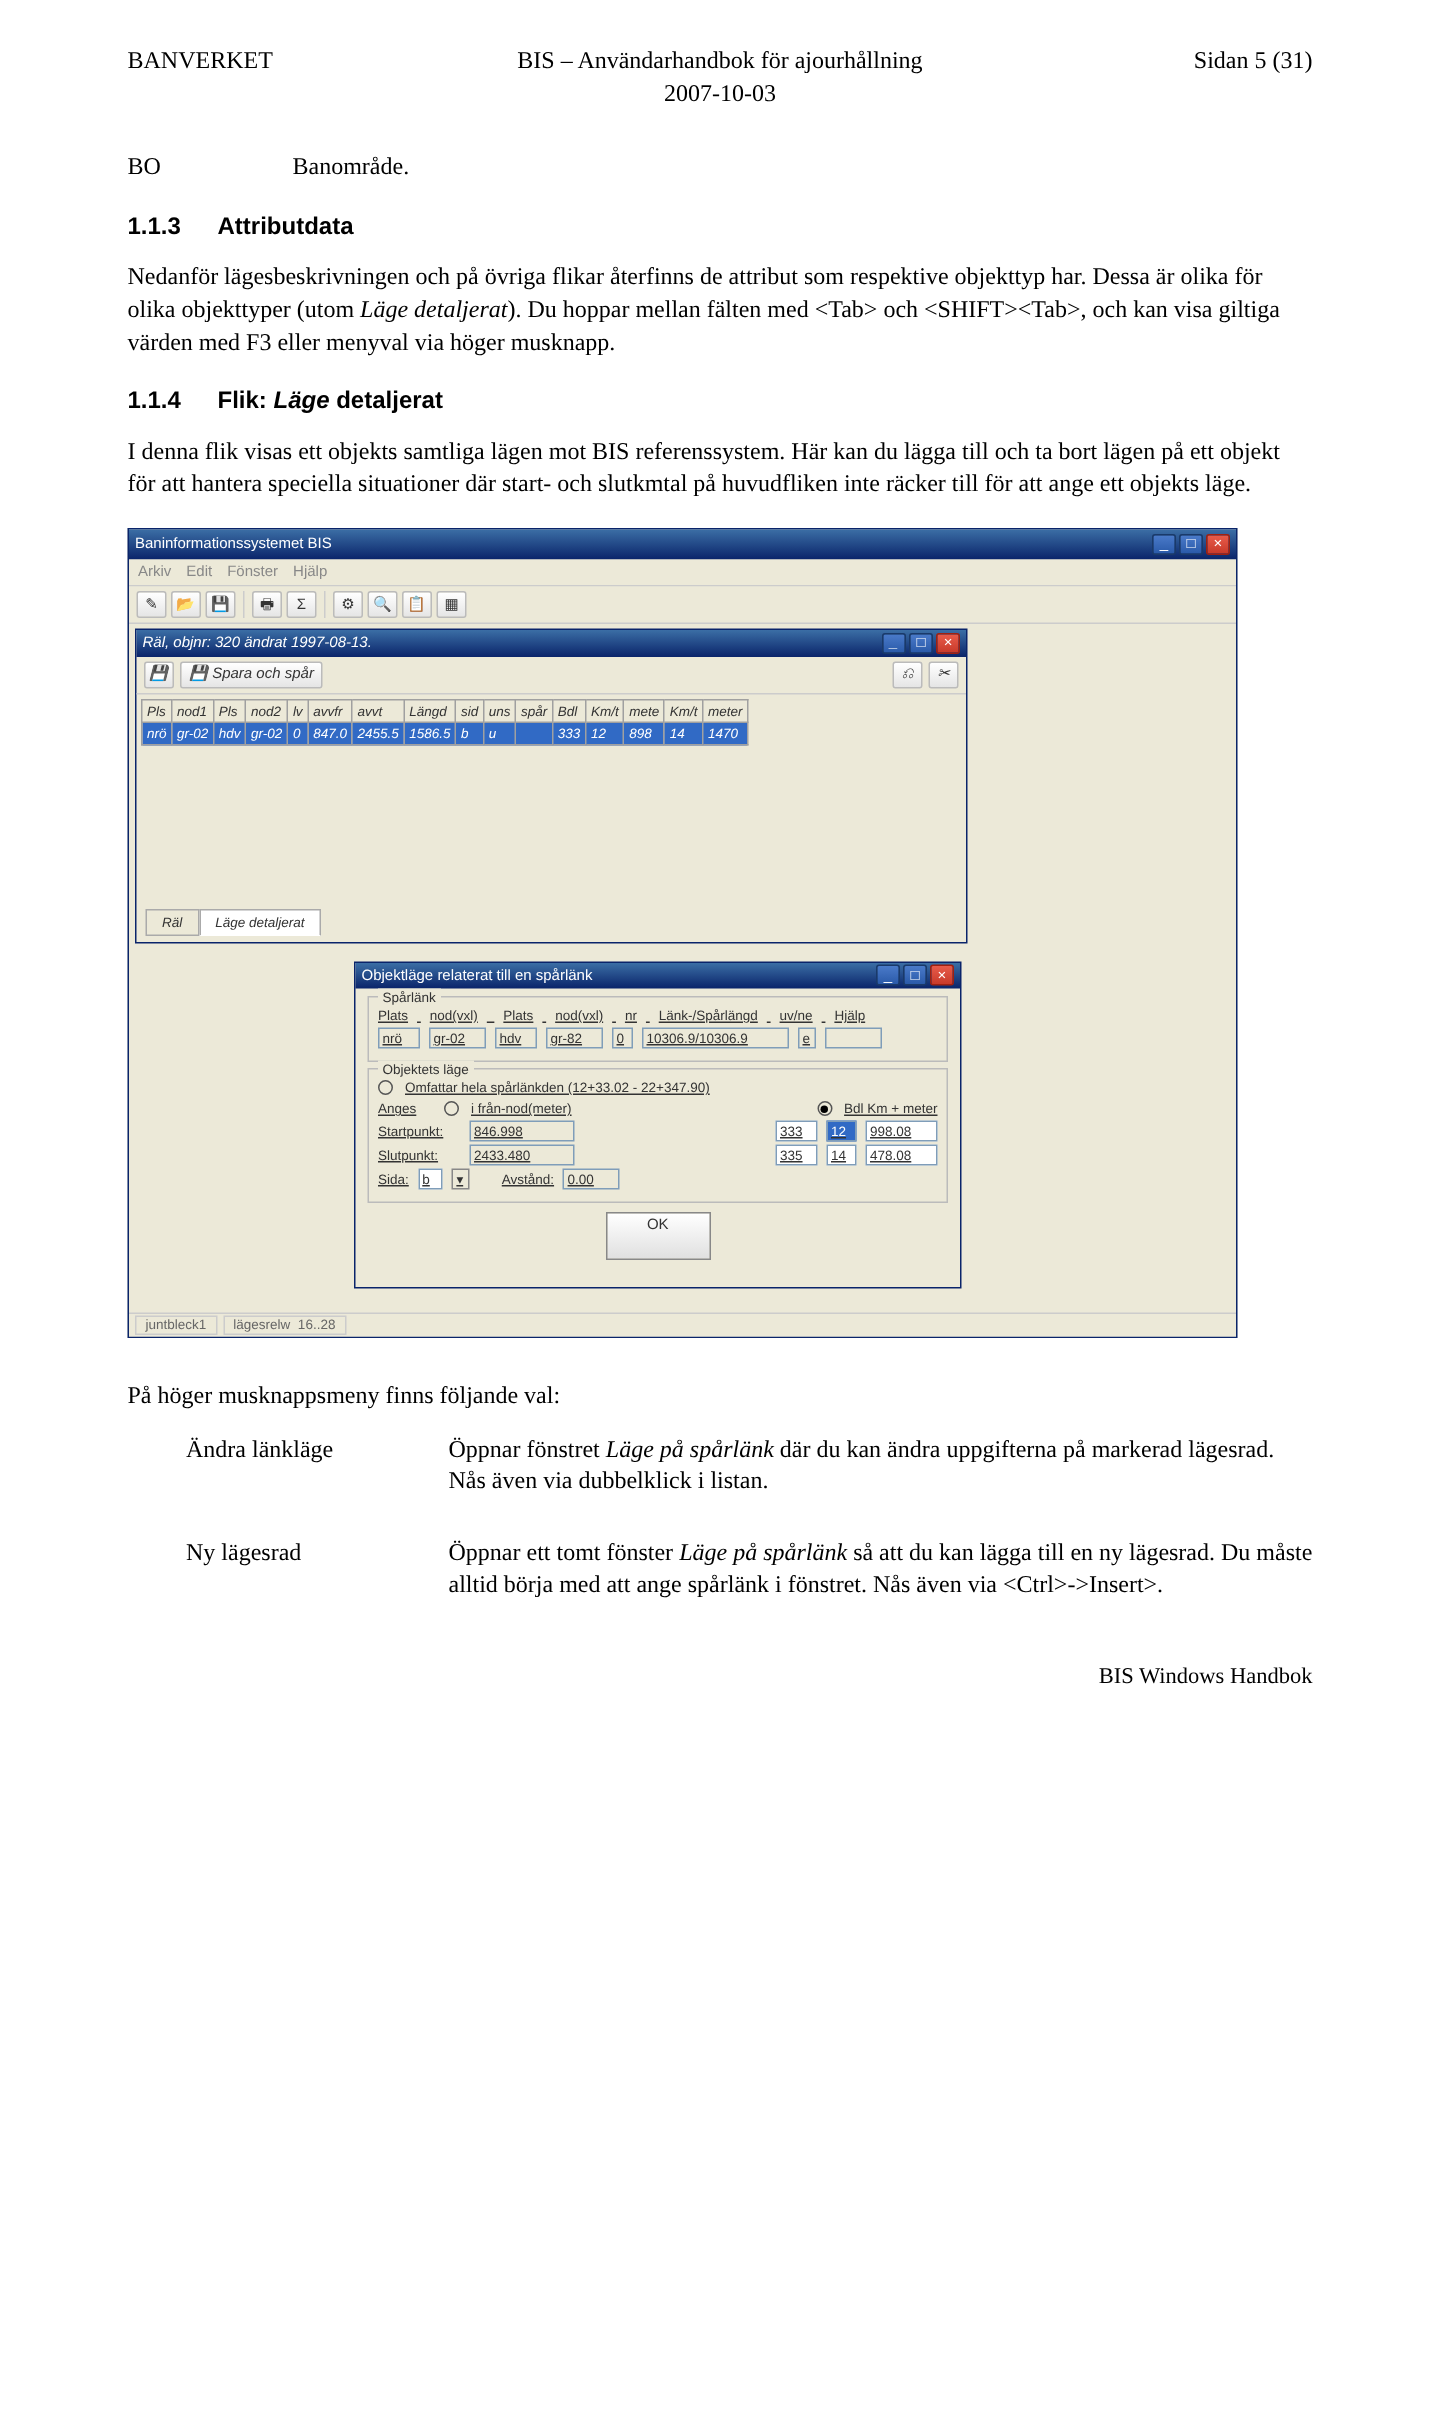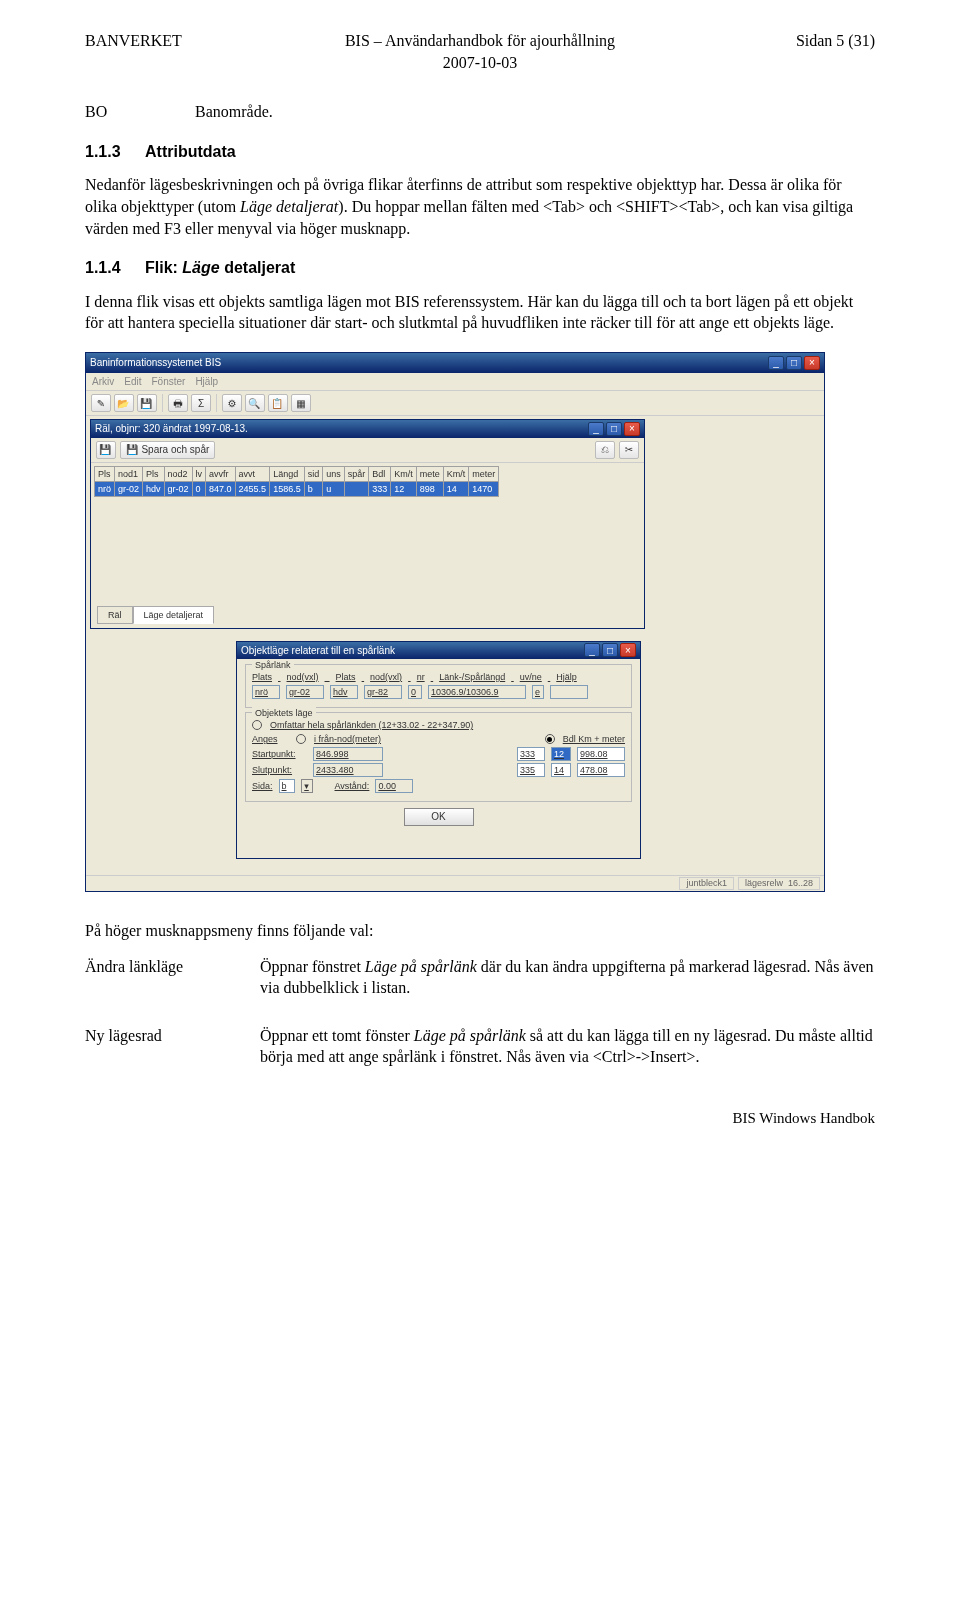--- a/index.html
+++ b/index.html
@@ -47,21 +47,21 @@
   .tb-btns { display: flex; gap: 2px; }
   .tb-btn { width: 16px; height: 14px; background: linear-gradient(#4a7ac9,#2a5aa9); border: 1px solid #1a3a6a; border-radius: 2px; display:flex;align-items:center;justify-content:center;color:#fff; }
   .tb-btn.close { background: linear-gradient(#e85b4a,#c83a2a); border-color:#a02010; }
   .menubar { background:#ece9d8; padding: 2px 6px; display:flex; gap:10px; color:#888; border-bottom:1px solid #ccc; }
   .toolbar1 { background:#ece9d8; padding:3px 5px; display:flex; gap:3px; border-bottom:1px solid #ccc; }
   .tbtn { width:20px;height:18px;border:1px solid #bbb;background:linear-gradient(#fff,#e5e5e5);border-radius:2px;display:flex;align-items:center;justify-content:center; }
   .sep { width:1px;height:18px;background:#ccc;margin:0 2px; }
 
   .child-win {
     position:absolute; left:4px; top:66px; width:555px; height:210px;
-    border:1px solid #0a246a; background:#ece9d8;
+    border:1px solid #0a246a; background:#ece9d8;font-style:italic;
   }
   .child-win .titlebar { height:18px; }
   .child-tools { padding:3px 5px; display:flex; align-items:center; gap:4px; border-bottom:1px solid #ccc; }
   .savebtn { display:flex;align-items:center;gap:3px;padding:1px 5px;border:1px solid #bbb;background:linear-gradient(#fff,#e5e5e5);border-radius:2px; }
   .grid { margin:3px; }
   .grid table { border-collapse:collapse; font-size:9px; }
   .grid th, .grid td { border:1px solid #a0a0a0; padding:1px 3px; background:#fff; text-align:left; }
   .grid th { background:#ece9d8; font-weight:normal; }
   .grid tr.sel td { background:#316ac5; color:#fff; }
   .tabs { position:absolute; bottom:4px; left:6px; display:flex; }
@@ -76,22 +76,22 @@
   .dlg-body{padding:5px 8px;font-size:9px;color:#333;}
   .fieldset{border:1px solid #bbb;padding:4px 6px 6px 6px;margin-bottom:4px;position:relative;text-decoration:underline;}
   .legend{position:absolute;top:-6px;left:6px;background:#ece9d8;padding:0 3px;font-size:9px;}
   .row2{display:flex;align-items:center;gap:6px;margin:2px 0;}
   .lbl{width:55px;}
   .inp{border:1px solid #7f9db9;background:#fff;padding:0 2px;height:14px;font-size:9px;display:inline-flex;align-items:center;}
   .inp.ro{background:#ece9d8;}
   .w40{width:38px;} .w50{width:48px;} .w30{width:28px;} .w70{width:70px;}
   .radio{width:10px;height:10px;border:1px solid #555;border-radius:50%;display:inline-flex;align-items:center;justify-content:center;margin-right:2px;}
   .radio.on::after{content:'';width:5px;height:5px;border-radius:50%;background:#000;}
-  .okbtn{display:block;margin:6px auto 0;width:70px;height:18px;border:1px solid #888;background:linear-gradient(#fff,#e0e0e0);text-align:center;line-height:16px;font-size:10px;}
-  .statusbar{position:absolute;bottom:0;left:0;right:0;height:16px;background:#ece9d8;border-top:1px solid #ccc;display:flex;justify-content:flex-end;gap:4px;padding:0 4px;font-size:9px;color:#666;align-items:center;}
+  .okbtn{display:block;margin:6px auto 0;width:70px;height:32px;border:1px solid #888;background:linear-gradient(#fff,#e0e0e0);text-align:center;line-height:16px;font-size:10px;}
+  .statusbar{position:absolute;bottom:0;left:0;right:0;height:16px;background:#ece9d8;border-top:1px solid #ccc;display:flex;gap:4px;padding:0 4px;font-size:9px;color:#666;align-items:center;}
   .statusbox{border:1px solid #ccc;padding:0 6px;height:13px;display:flex;align-items:center;}
 </style>
 </head>
 <body>
 
 <div class="hdr">
   <div class="left">BANVERKET</div>
   <div class="center">
     <div>BIS – Användarhandbok för ajourhållning</div>
     <div>2007-10-03</div>
@@ -306,21 +306,21 @@
       <div class="statusbox">juntbleck1</div>
       <div class="statusbox">
         <span>lägesrelw</span>&nbsp;&nbsp;<span>16..28</span>
       </div>
     </div>
   </div>
 </div>
 
 <p class="body-text">På höger musknappsmeny finns följande val:</p>
 
-<div class="defs" style="margin-top:10px;">
+<div class="defs" style="margin-top:10px;margin-left:39px;">
   <div class="row" style="margin-bottom:26px;">
     <div class="term" style="width:175px">Ändra länkläge</div>
     <div class="desc">
       <span>Öppnar fönstret </span><span class="italic">Läge på spårlänk</span><span> där du kan ändra uppgifterna på markerad lägesrad. Nås även via dubbelklick i listan.</span>
     </div>
   </div>
   <div class="row">
     <div class="term" style="width:175px">Ny lägesrad</div>
     <div class="desc">
       <span>Öppnar ett tomt fönster </span><span class="italic">Läge på spårlänk</span><span> så att du kan lägga till en ny lägesrad. Du måste alltid börja med att ange spårlänk i fönstret. Nås även via &lt;Ctrl&gt;-&gt;Insert&gt;.</span>

